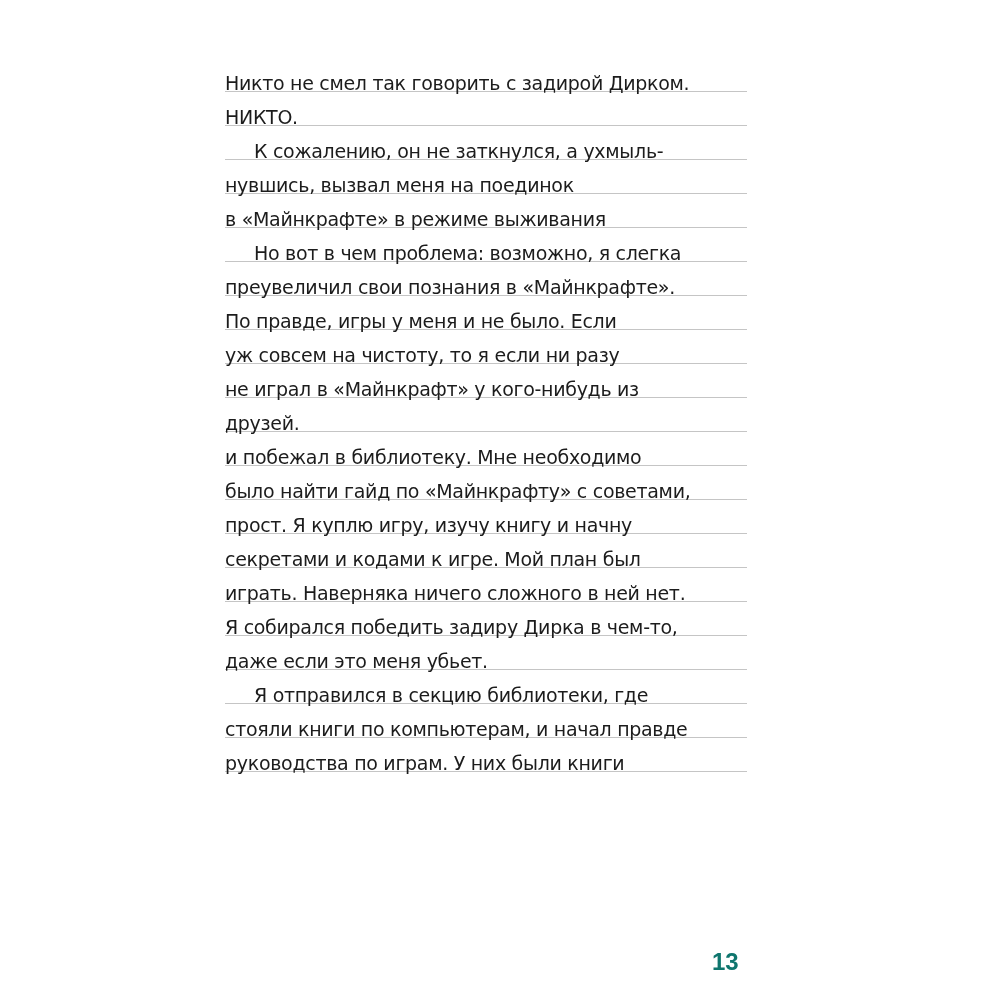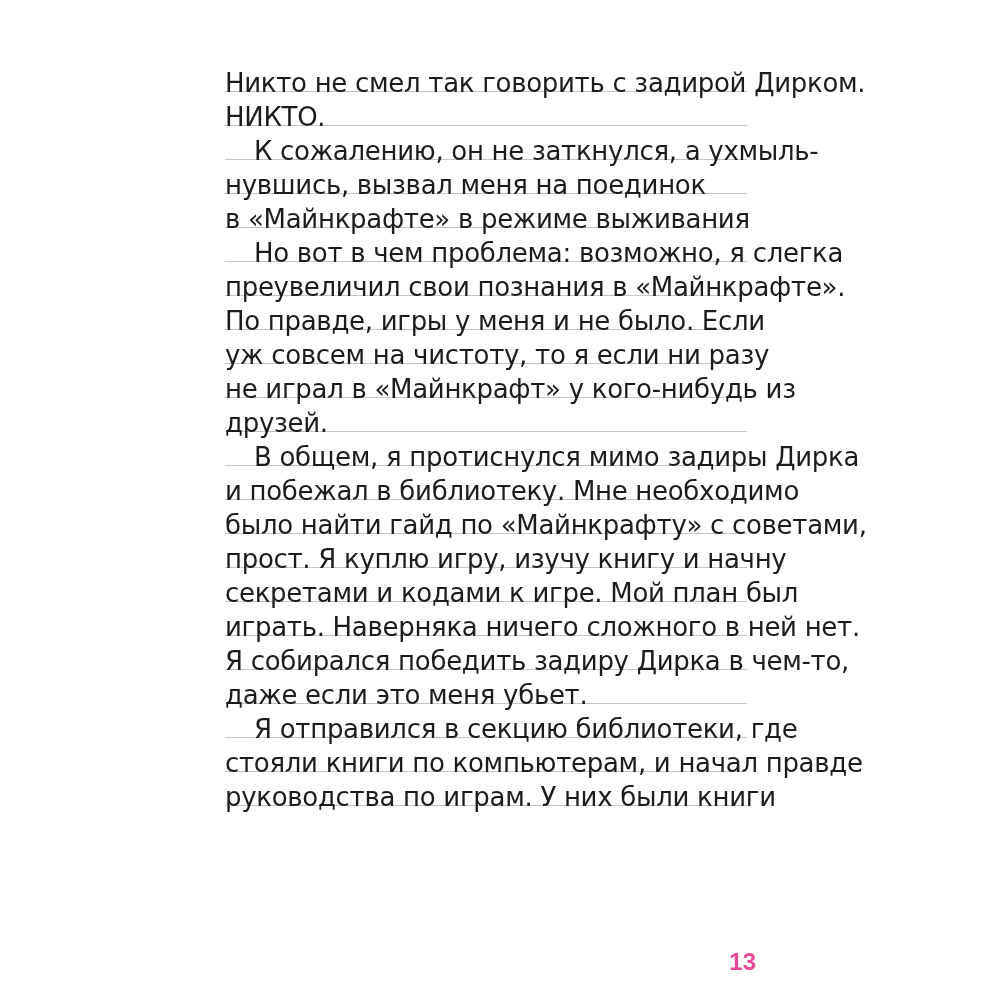--- a/index.html
+++ b/index.html
@@ -29,60 +29,59 @@
     height:34px;
     border-bottom:1px solid var(--rule);
     white-space:nowrap;
     overflow:visible;
   }
 
   .line .txt{
     position:relative;
     top:8px;
     display:inline-block;
-    font-size:26px;
+    font-size:19px;
     line-height:34px;
     letter-spacing:-0.3px;
     color:var(--ink);
   }
 
   .line.indent .txt{
     margin-left:29px;
     text-align:center;
   }
 
   .page-number{
     position:absolute;
     left:712px;
     top:948px;
     width:44px;
-    text-align:right;
+    text-align:left;
     font-family:"Liberation Sans","DejaVu Sans",sans-serif;
     font-weight:bold;
     font-size:24px;
-    color:#ec4899;
+    color:#0f766e;
   }
 </style>
 </head>
 <body>
 
 <div class="page">
   <div class="text-block" id="lines">
       <div class="line"><span class="txt">Никто не смел так говорить с задирой Дирком.</span></div>
       <div class="line"><span class="txt">НИКТО.</span></div>
       <div class="line indent"><span class="txt">К сожалению, он не заткнулся, а ухмыль-</span></div>
       <div class="line"><span class="txt">нувшись, вызвал меня на поединок</span></div>
       <div class="line"><span class="txt">в «Майнкрафте» в режиме выживания</span></div>
       <div class="line indent"><span class="txt">Но вот в чем проблема: возможно, я слегка</span></div>
       <div class="line"><span class="txt">преувеличил свои познания в «Майнкрафте».</span></div>
       <div class="line"><span class="txt">По правде, игры у меня и не было. Если</span></div>
       <div class="line"><span class="txt">уж совсем на чистоту, то я если ни разу</span></div>
       <div class="line"><span class="txt">не играл в «Майнкрафт» у кого-нибудь из</span></div>
       <div class="line"><span class="txt">друзей.</span></div>
-      <div class="line indent"><span class="txt">В общем, я протиснулся мимо задиры Дирка</span></div>
       <div class="line"><span class="txt">и побежал в библиотеку. Мне необходимо</span></div>
       <div class="line"><span class="txt">было найти гайд по «Майнкрафту» с советами,</span></div>
       <div class="line"><span class="txt">прост. Я куплю игру, изучу книгу и начну</span></div>
       <div class="line"><span class="txt">секретами и кодами к игре. Мой план был</span></div>
       <div class="line"><span class="txt">играть. Наверняка ничего сложного в ней нет.</span></div>
       <div class="line"><span class="txt">Я собирался победить задиру Дирка в чем-то,</span></div>
       <div class="line"><span class="txt">даже если это меня убьет.</span></div>
       <div class="line indent"><span class="txt">Я отправился в секцию библиотеки, где</span></div>
       <div class="line"><span class="txt">стояли книги по компьютерам, и начал правде</span></div>
       <div class="line"><span class="txt">руководства по играм. У них были книги</span></div>

